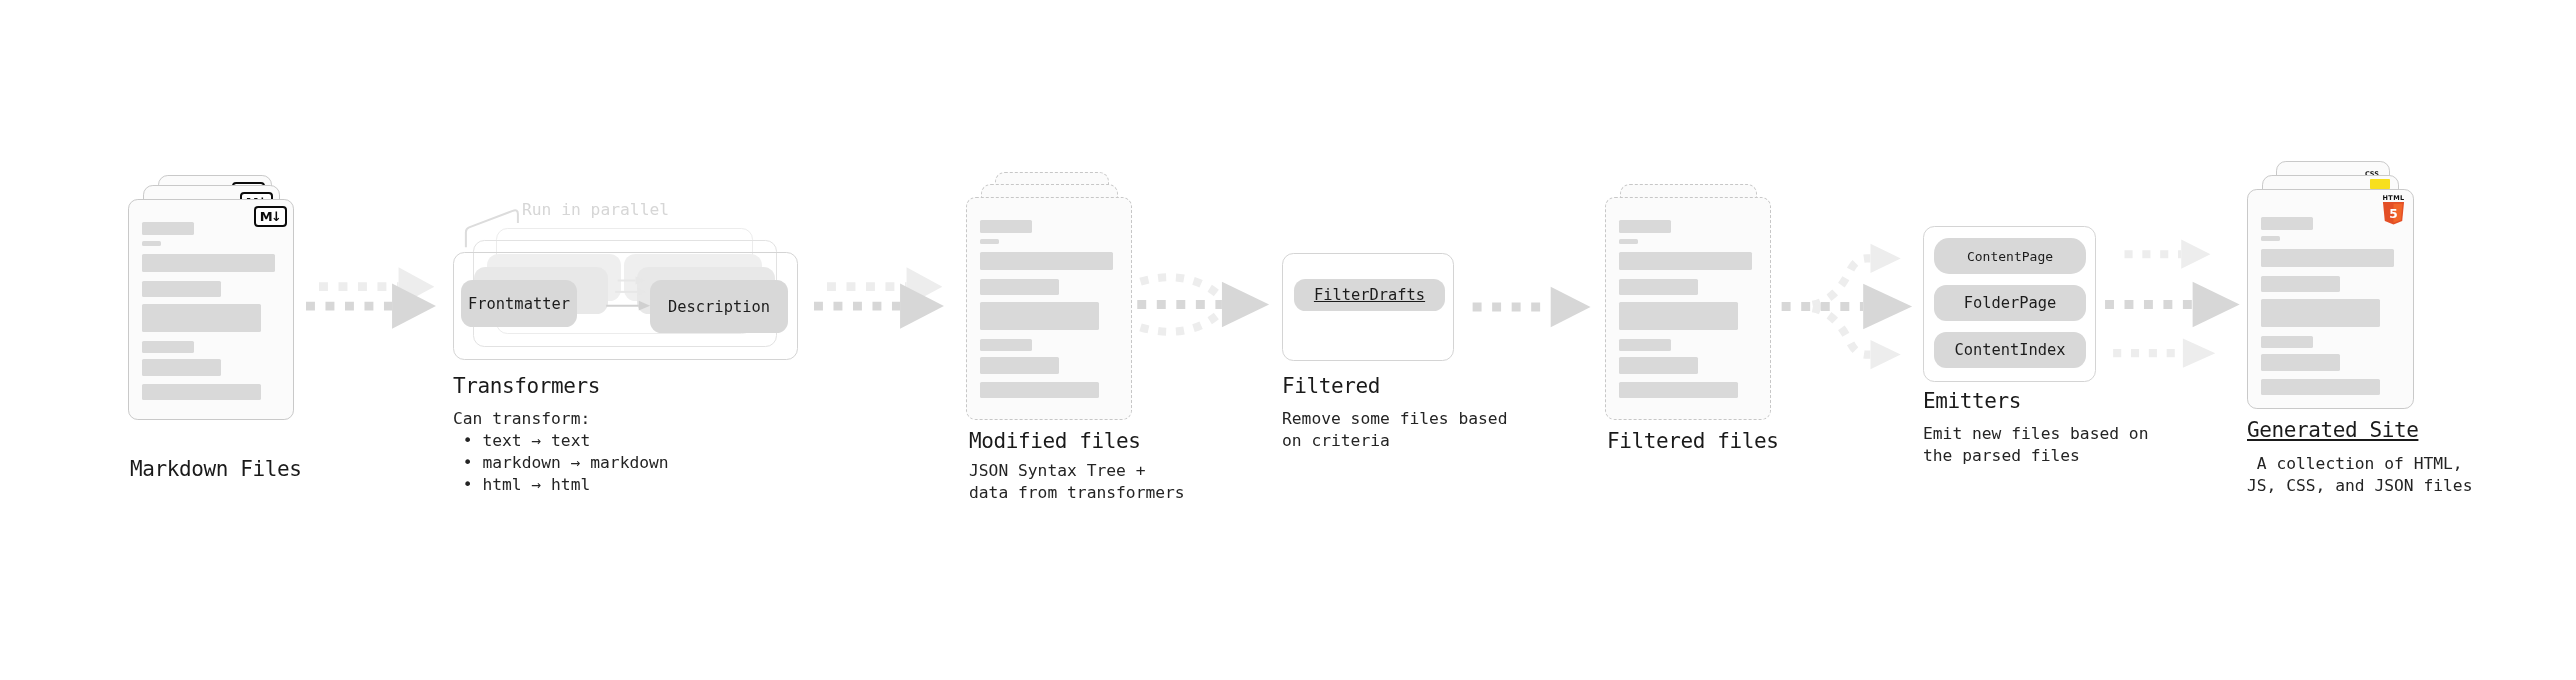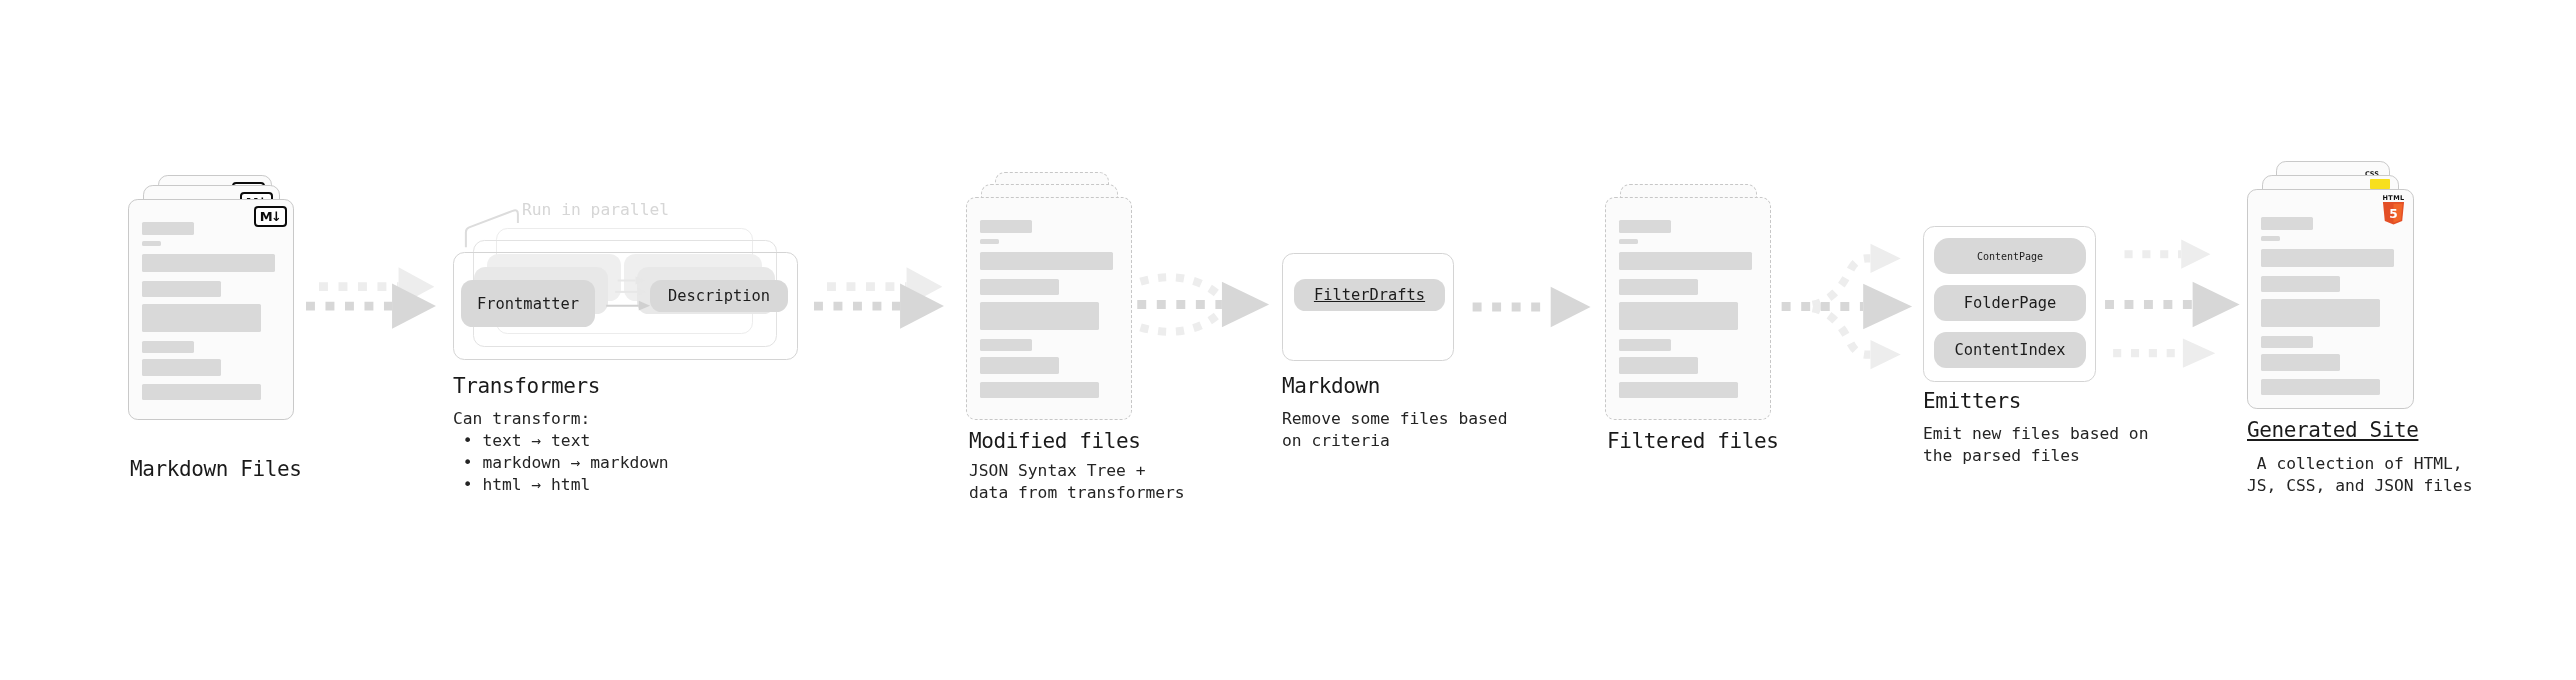--- a/index.html
+++ b/index.html
@@ -108,22 +108,22 @@
 
     <svg class="arrow" style="left:603px;top:273px;" width="52" height="41" viewBox="0 0 64 50">
       <line class="tl" x1="18" y1="9" x2="40" y2="9"></line>
         <polygon class="tlf" points="40,4 40,14 52,9"></polygon>
       <line class="tl" x1="15" y1="23" x2="42" y2="23"></line>
         <polygon class="tlf" points="42,18 42,28 54,23"></polygon>
       <line class="td" x1="4" y1="40" x2="44" y2="40"></line>
         <polygon class="tdf" points="44,34 44,46 58,40"></polygon>
     </svg>
 
-    <div class="pill" style="left:461px;top:280px;width:134px;height:47px;">Frontmatter</div>
-    <div class="pill" style="left:650px;top:280px;width:138px;height:32px;">Description</div>
+    <div class="pill" style="left:461px;top:280px;width:116px;height:47px;">Frontmatter</div>
+    <div class="pill" style="left:650px;top:280px;width:138px;height:53px;">Description</div>
 
     <h2 class="title" style="left:453px;top:374px;text-align:center;">Transformers</h2>
     <p class="subtitle" style="left:453px;top:408px;">Can transform:
  • text → text
  • markdown → markdown
  • html → html</p>
   </section>
 
   <svg class="arrow" style="left:814px;top:262px;" width="134" height="85" viewBox="0 0 165 104">
     <line class="al" x1="16" y1="30" x2="114" y2="30"></line>
@@ -155,21 +155,21 @@
   <svg class="arrow" style="left:1134px;top:254px;" width="140" height="101" viewBox="0 0 172 124">
     <path class="alp" d="M 8 34 C 48 22, 84 30, 108 54"></path>
     <path class="alp" d="M 8 90 C 48 102, 84 94, 108 70"></path>
     <line class="ad" x1="4" y1="62" x2="108" y2="62"></line>
     <polygon class="fd" points="108,34 108,90 166,62"></polygon>
   </svg>
 
   <section>
     <div class="obox" style="left:1282px;top:253px;width:172px;height:108px;"></div>
     <div class="pill" style="left:1294px;top:279px;width:151px;height:32px;text-decoration:underline;">FilterDrafts</div>
-    <h2 class="title" style="left:1282px;top:374px;">Markdown</h2>
+    <h2 class="title" style="left:1282px;top:374px;">Filtered</h2>
     <p class="subtitle" style="left:1282px;top:408px;">Remove some files based
 on criteria</p>
   </section>
 
   <svg class="arrow" style="left:1471px;top:284px;" width="122" height="46" viewBox="0 0 150 56">
     <line class="ad" x1="2" y1="28" x2="98" y2="28"></line>
     <polygon class="fd" points="98,3 98,53 147,28"></polygon>
   </svg>
 
   <section>
@@ -193,21 +193,21 @@
     <path class="alp" d="M 40 82 C 62 78, 76 60, 87 38 C 92 29, 98 25, 107 25 L 111 25"></path>
     <polygon class="fl" points="111,7 111,43 148,25"></polygon>
     <path class="alp" d="M 40 86 C 62 90, 76 108, 87 130 C 92 139, 98 143, 107 143 L 111 143"></path>
     <polygon class="fl" points="111,125 111,161 148,143"></polygon>
     <line class="ad" x1="2" y1="84" x2="102" y2="84"></line>
     <polygon class="fd" points="102,56 102,112 162,84"></polygon>
   </svg>
 
   <section>
     <div class="obox" style="left:1923px;top:226px;width:173px;height:156px;"></div>
-    <div class="pill" style="left:1934px;top:238px;width:152px;height:36px;font-size:10px;border-radius:15px;">ContentPage</div>
+    <div class="pill" style="left:1934px;top:238px;width:152px;height:36px;font-size:13px;border-radius:15px;">ContentPage</div>
     <div class="pill" style="left:1934px;top:285px;width:152px;height:36px;font-size:15.4px;border-radius:12.2px;">FolderPage</div>
     <div class="pill" style="left:1934px;top:332px;width:152px;height:36px;font-size:15.4px;border-radius:12.2px;">ContentIndex</div>
     <h2 class="title" style="left:1923px;top:389px;text-align:right;">Emitters</h2>
     <p class="subtitle" style="left:1923px;top:423px;">Emit new files based on
 the parsed files</p>
   </section>
 
   <svg class="arrow" style="left:2105px;top:238px;" width="142" height="133" viewBox="0 0 175 164">
     <line class="al2" x1="24" y1="20" x2="94" y2="20"></line>
     <polygon class="fl" points="94,2 94,38 130,20"></polygon>

